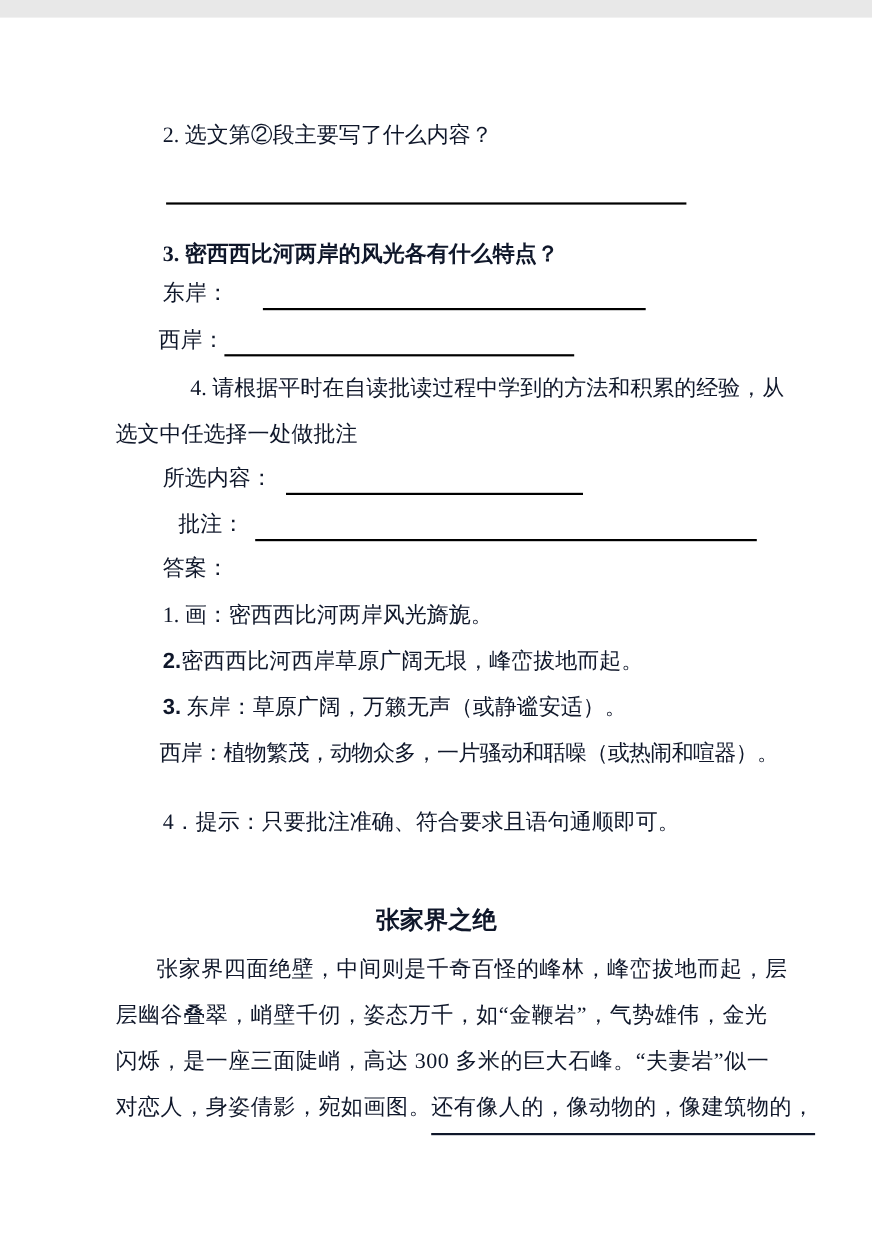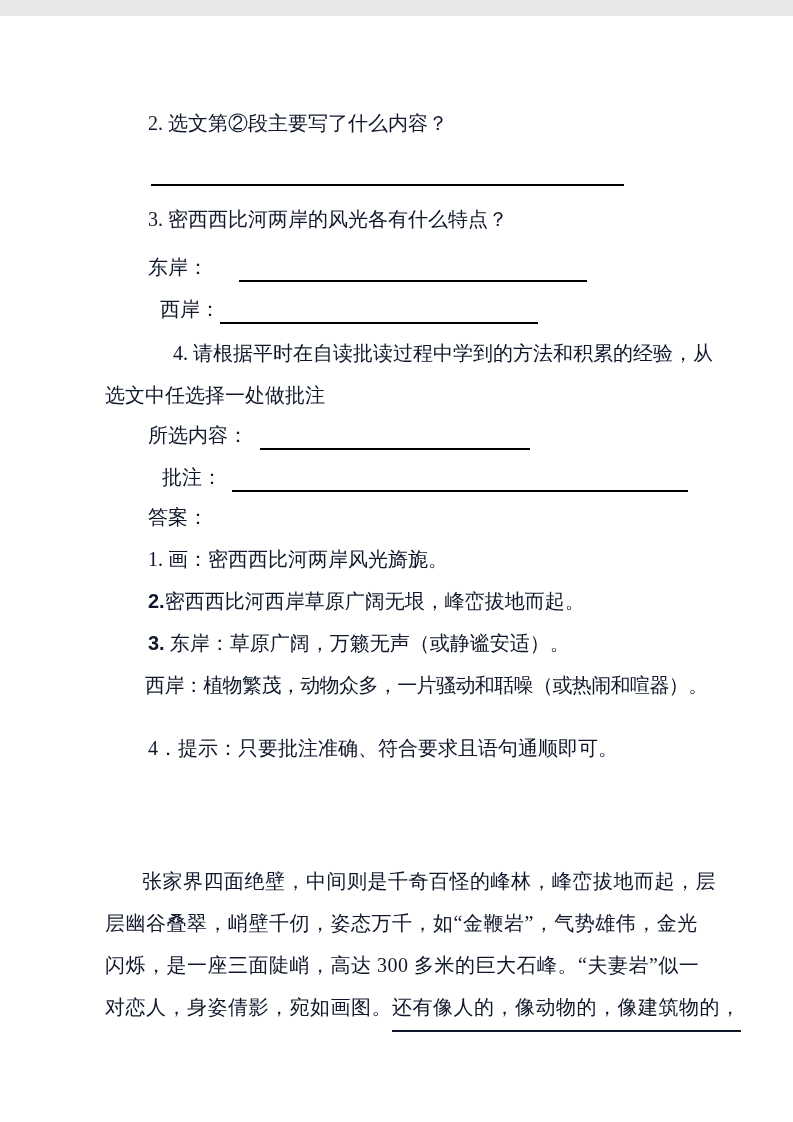--- a/index.html
+++ b/index.html
@@ -67,28 +67,28 @@
 </style>
 </head>
 <body>
 
 <div id="page">
 
   <div class="line" style="top:92px; left:148px;">2. 选文第②段主要写了什么内容？</div>
 
   <div class="standalone-blank" style="top:140px; left:151px; width:473px; height:28px;"></div>
 
-  <div class="line" style="top:188px; left:148px;">3. 密西西比河两岸的风光各有什么特点？</div>
+  <div class="line" style="top:200px; left:148px;font-weight:bold;">3. 密西西比河两岸的风光各有什么特点？</div>
 
   <div class="row" style="top:236px; left:148px;gap:31px;">
     <span>东岸：</span>
     <span class="blank" style="width:348px;"></span>
   </div>
 
-  <div class="row" style="top:278px; left:160px;">
+  <div class="row" style="top:278px; left:144px;">
     <span>西岸：</span>
     <span class="blank" style="width:318px;"></span>
   </div>
 
   <div class="line" style="top:322px; left:173px;">4. 请根据平时在自读批读过程中学到的方法和积累的经验，从</div>
   <div class="line" style="top:364px; left:105px;">选文中任选择一处做批注</div>
 
   <div class="row" style="top:404px; left:148px;">
     <span>所选内容：</span>
     <span class="blank" style="width:270px; margin-left:12px;"></span>
@@ -108,20 +108,21 @@
   </div>
 
   <div class="line" style="top:612px; left:148px;">
     <span class="bnum">3.</span><span> 东岸：草原广阔，万籁无声（或静谧安适）。</span>
   </div>
 
   <div class="line tight" style="top:654px; left:145px;">西岸：植物繁茂，动物众多，一片骚动和聒噪（或热闹和喧器）。</div>
 
   <div class="line" style="top:717px; left:148px;">4．提示：只要批注准确、符合要求且语句通顺即可。</div>
 
+  <div class="title" style="top:806px;">张家界之绝</div>
 
   <div class="line passage" style="top:850px; left:142px;">张家界四面绝壁，中间则是千奇百怪的峰林，峰峦拔地而起，层</div>
   <div class="line passage" style="top:892px; left:105px;">层幽谷叠翠，峭壁千仞，姿态万千，如“金鞭岩”，气势雄伟，金光</div>
   <div class="line passage" style="top:934px; left:105px;">闪烁，是一座三面陡峭，高达 300 多米的巨大石峰。“夫妻岩”似一</div>
   <div class="line passage" style="top:976px; left:105px;">
     <span>对恋人，身姿倩影，宛如画图。</span><span class="ul">还有像人的，像动物的，像建筑物的，</span>
   </div>
 
 </div>
 

